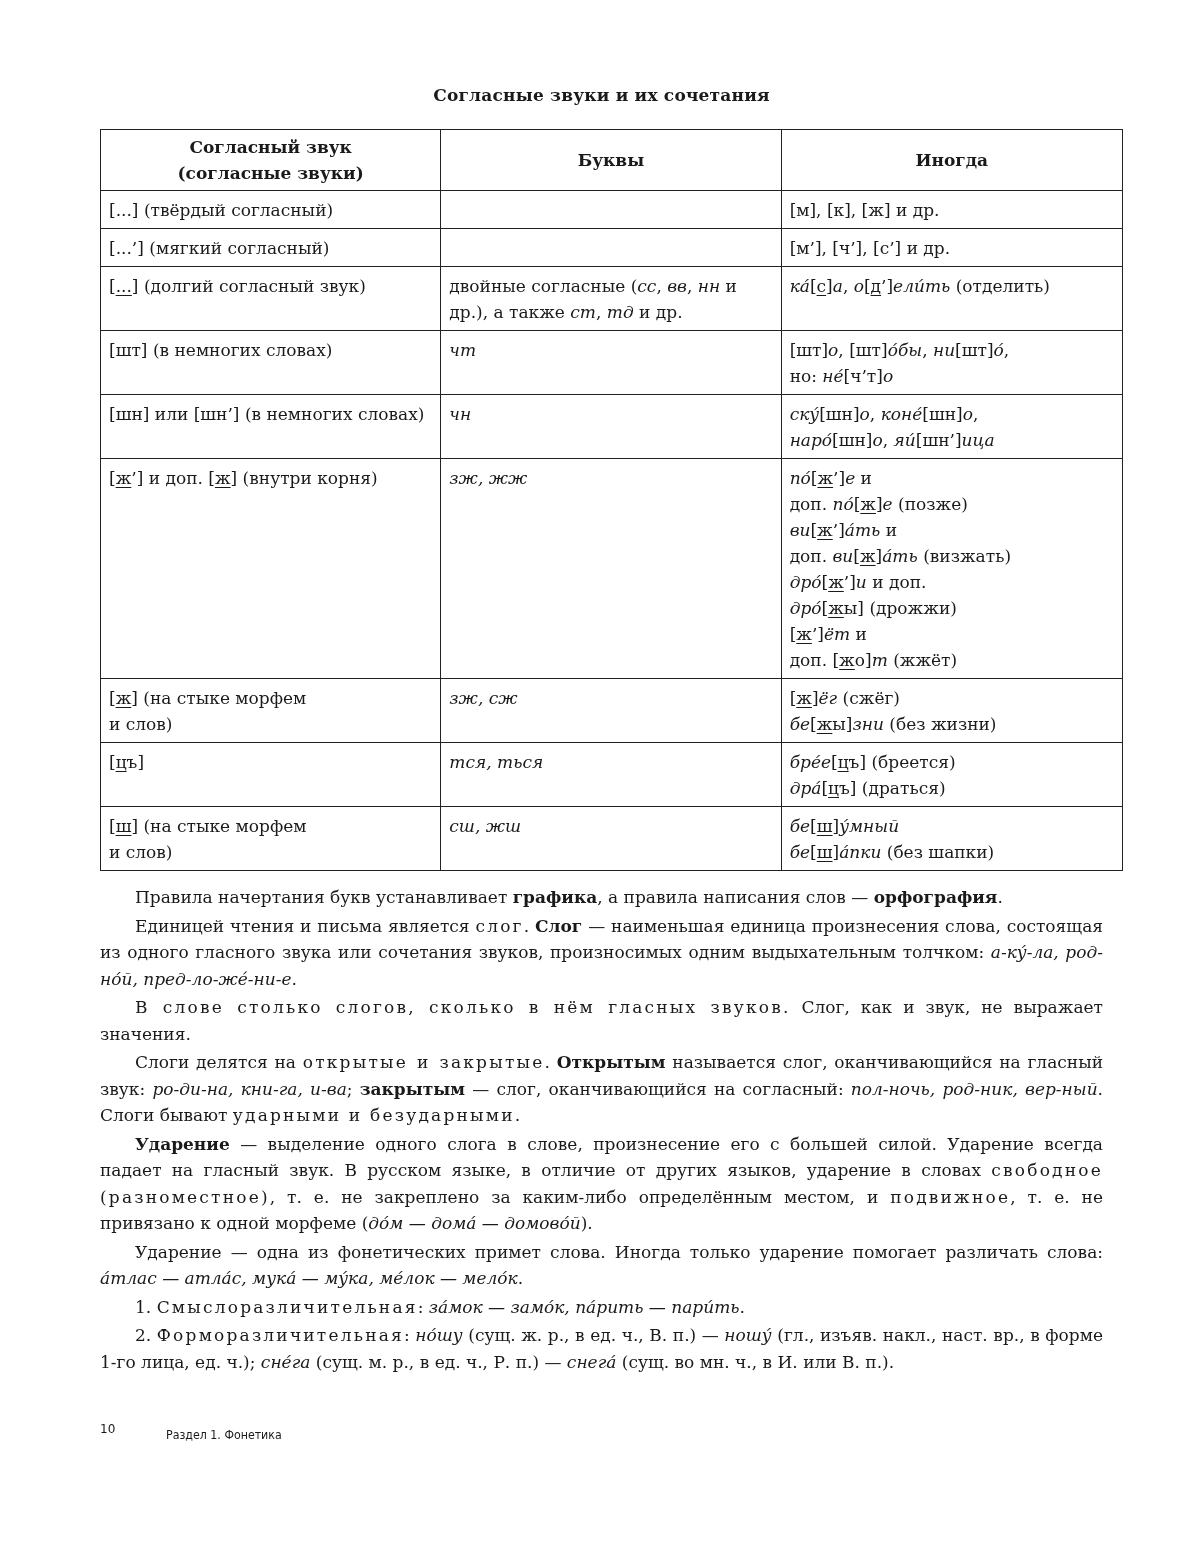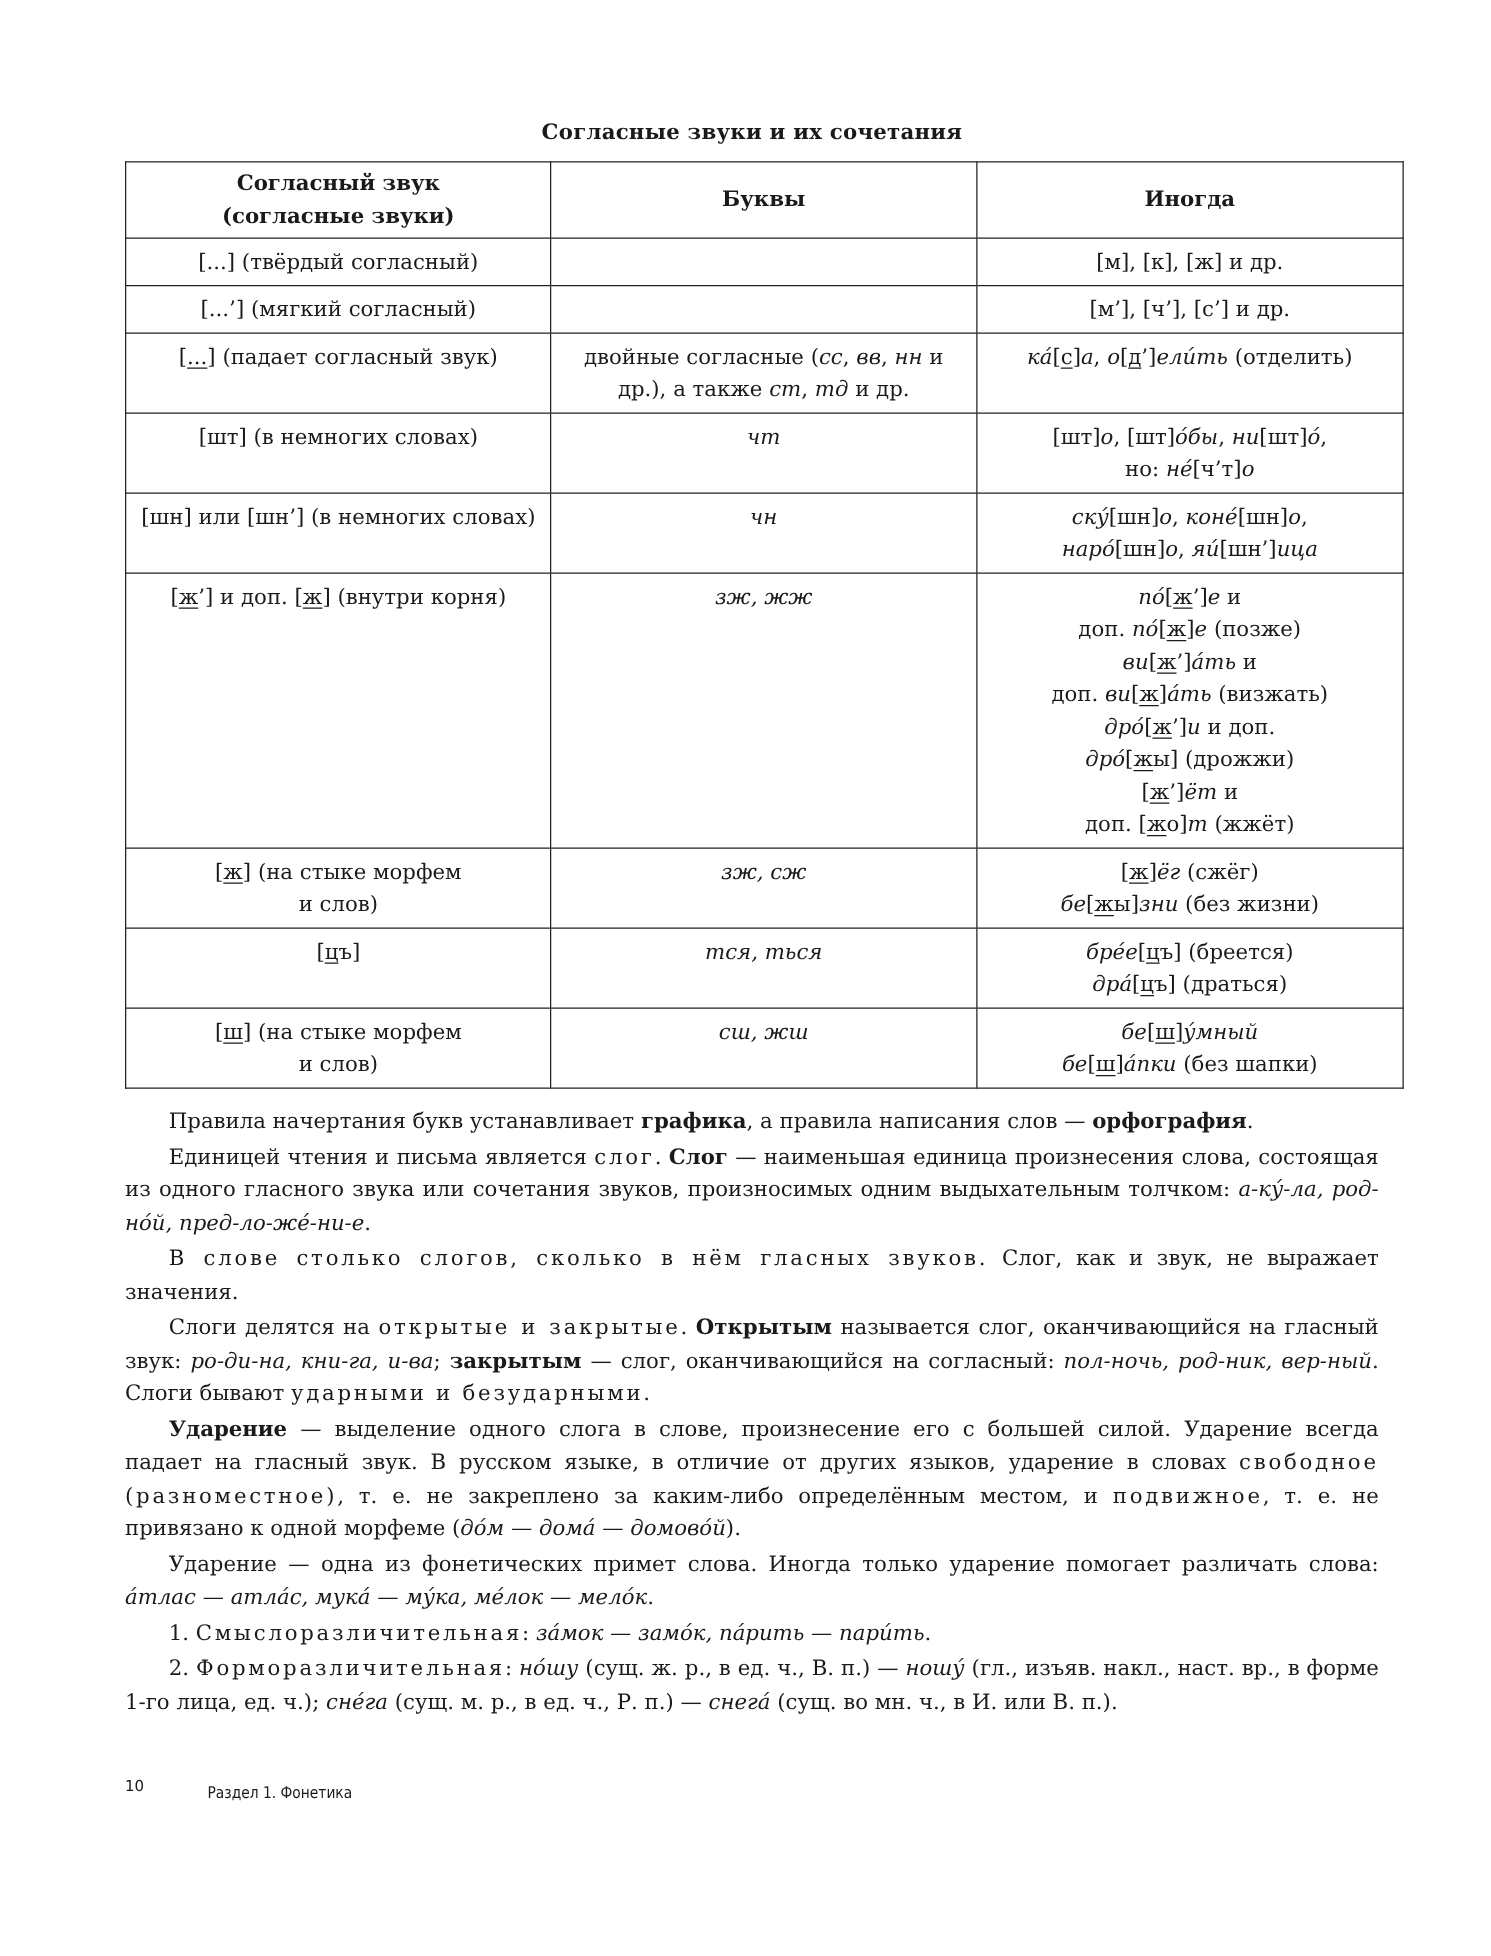--- a/index.html
+++ b/index.html
@@ -3,30 +3,30 @@
 <meta charset="utf-8">
 <style>
   html, body { margin: 0; padding: 0; background: #ffffff; }
   body {
     width: 1193px; height: 1565px; position: relative; overflow: hidden;
     font-family: "DejaVu Serif", "Liberation Serif", serif;
     color: #1a1a1a;
   }
   .page { position: absolute; left: 100px; top: 0; width: 1003px; }
   .caption {
-    position: absolute; top: 96px; left: 0; width: 1003px; text-align: center;
+    position: absolute; top: 85px; left: 0; width: 1003px; text-align: center;
     font-weight: bold; font-size: 17px; letter-spacing: 0.2px;
   }
   table.cons {
     position: absolute; top: 129px; left: 0; width: 1023px;
     border-collapse: collapse; font-size: 17px; line-height: 26px;
   }
   table.cons th, table.cons td {
     border: 1.5px solid #222; vertical-align: top; padding: 6px 8px 5px 8px;
-    text-align: center;
+    text-align: left;
   }
   table.cons th { font-weight: bold; text-align: center; vertical-align: middle; padding: 4px 8px; height: 48px; }
   table.cons col.c1 { width: 334px; }
   table.cons col.c2 { width: 334px; }
   table.cons col.c3 { width: 335px; }
   .it { font-style: italic; }
   .u { text-decoration: underline; text-underline-offset: 3px; }
   .line { display: block; }
   .text {
     position: absolute; top: 884px; left: 0; width: 1003px;
@@ -71,21 +71,21 @@
         <td>[м], [к], [ж] и др.</td>
       </tr>
 
       <tr>
         <td>[...’] (мягкий согласный)</td>
         <td></td>
         <td>[м’], [ч’], [с’] и др.</td>
       </tr>
 
       <tr>
-        <td><span>[</span><span class="u">...</span><span>] (падает согласный звук)</span></td>
+        <td><span>[</span><span class="u">...</span><span>] (долгий согласный звук)</span></td>
         <td><span>двойные согласные (</span><span class="it">сс</span><span>, </span><span class="it">вв</span><span>, </span><span class="it">нн</span><span> и др.), а также </span><span class="it">ст</span><span>, </span><span class="it">тд</span><span> и др.</span></td>
         <td><span class="it">ка́</span><span>[</span><span class="u">с</span><span>]</span><span class="it">а</span><span>, </span><span class="it">о</span><span>[</span><span class="u">д</span><span>’]</span><span class="it">ели́ть</span><span> (отделить)</span></td>
       </tr>
 
       <tr>
         <td>[шт] (в немногих словах)</td>
         <td class="it">чт</td>
         <td>
           <span class="line"><span>[шт]</span><span class="it">о</span><span>, [шт]</span><span class="it">о́бы</span><span>, </span><span class="it">ни</span><span>[шт]</span><span class="it">о́</span><span>,</span></span>
           <span class="line"><span>но: </span><span class="it">не́</span><span>[ч’т]</span><span class="it">о</span></span>

